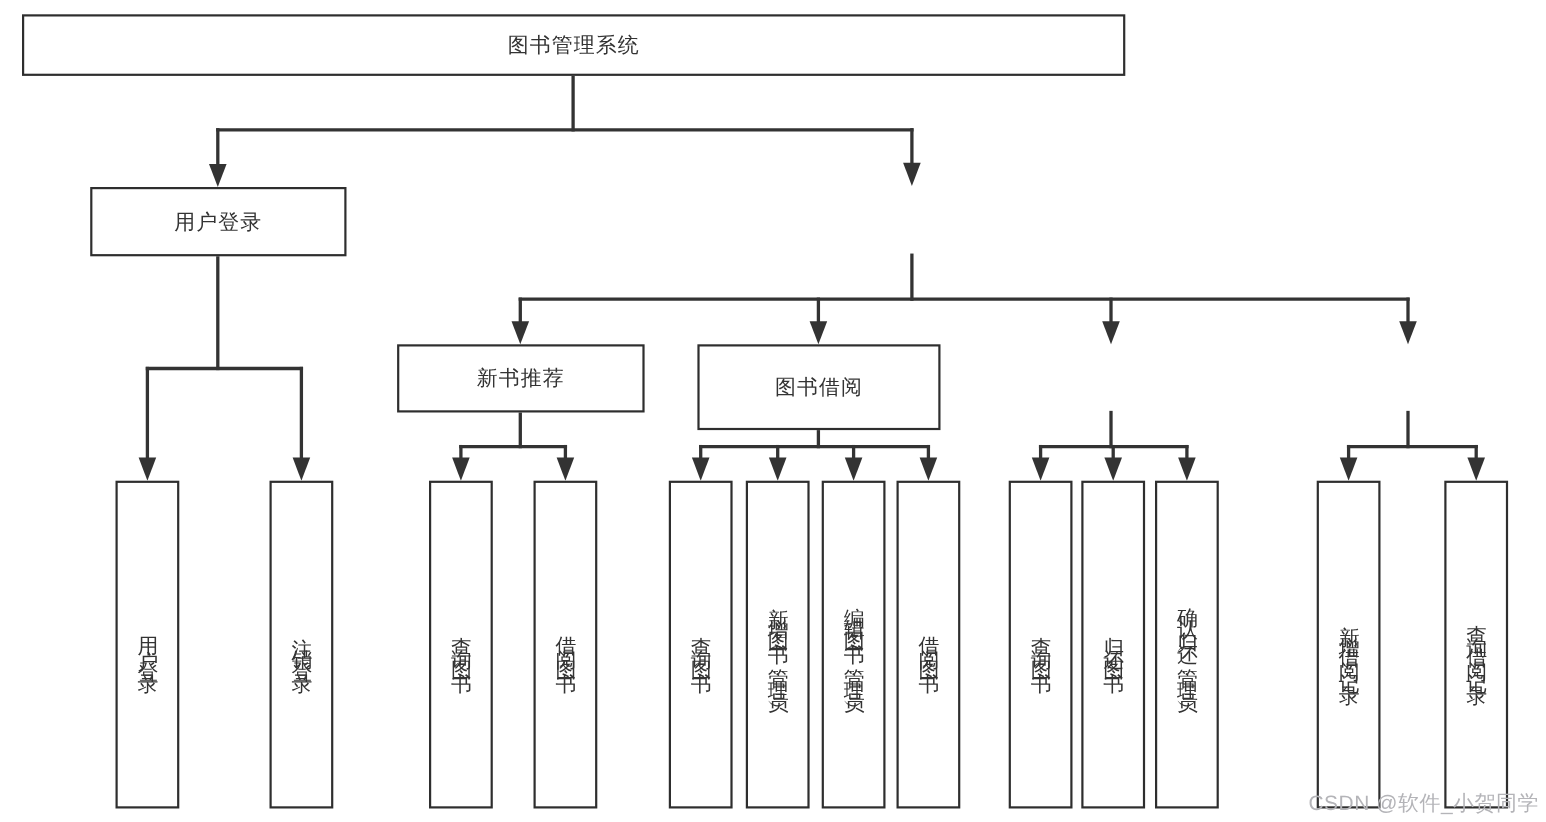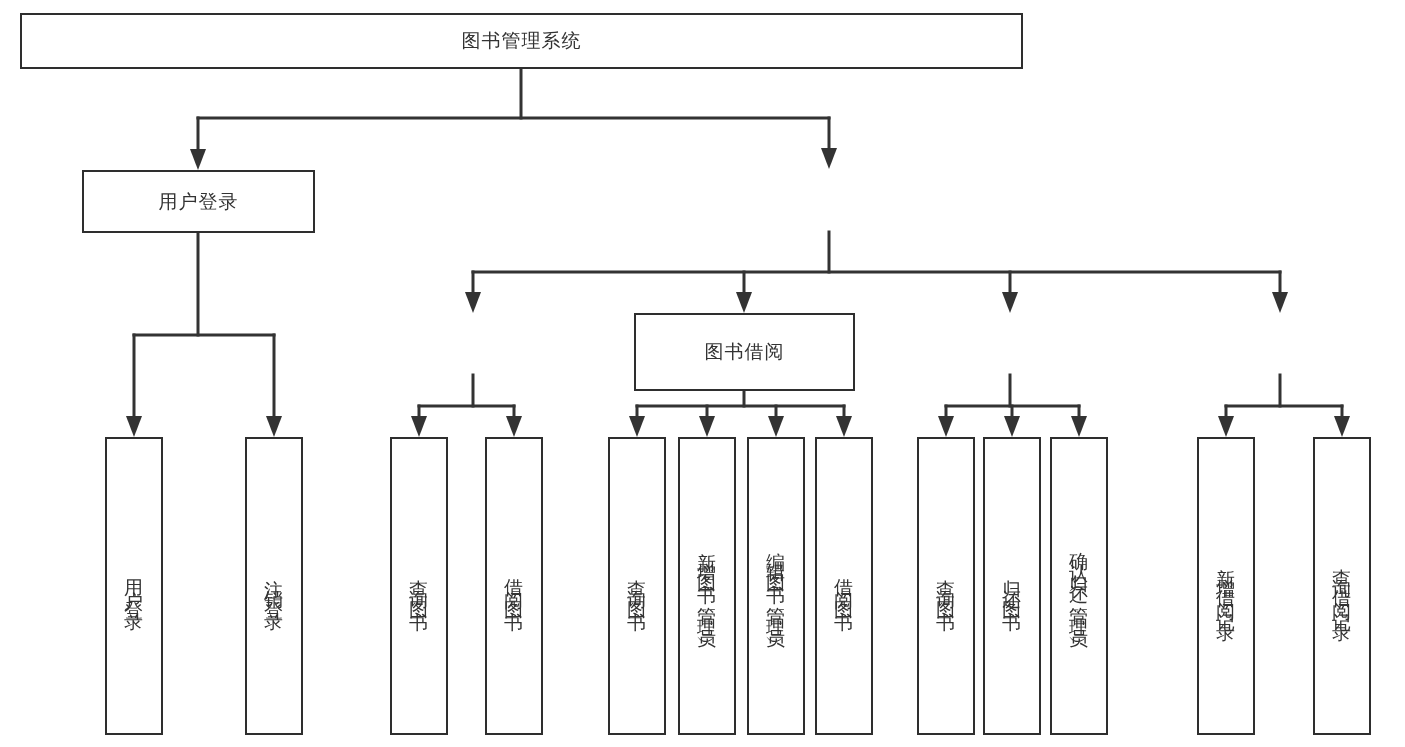--- a/index.html
+++ b/index.html
@@ -114,20 +114,23 @@
     </svg>
 
   <div class="node" style="left:20px; top:13px; width:1003px; height:56px">
     <span class="hlabel">图书管理系统</span>
   </div>
 
   <div class="node" style="left:82px; top:170px; width:233px; height:63px">
     <span class="hlabel">用户登录</span>
   </div>
 
+  <div class="node" style="left:361px; top:313px; width:225px; height:62px">
+    <span class="hlabel">新书推荐</span>
+  </div>
   <div class="node" style="left:634px; top:313px; width:221px; height:78px">
     <span class="hlabel">图书借阅</span>
   </div>
 
   <div class="node" style="left:105px; top:437px; width:58px; height:298px">
     <span class="vlabel">用户登录</span>
   </div>
   <div class="node" style="left:245px; top:437px; width:58px; height:298px">
     <span class="vlabel">注销登录</span>
   </div>
@@ -162,13 +165,14 @@
     <span class="vlabel">确认归还（管理员）</span>
   </div>
 
   <div class="node" style="left:1197px; top:437px; width:58px; height:298px">
     <span class="vlabel">新增借阅记录</span>
   </div>
   <div class="node" style="left:1313px; top:437px; width:58px; height:298px">
     <span class="vlabel">查询借阅记录</span>
   </div>
 
+  <div id="watermark">CSDN @软件_小贺同学</div>
 </div>
 
 </body></html>

